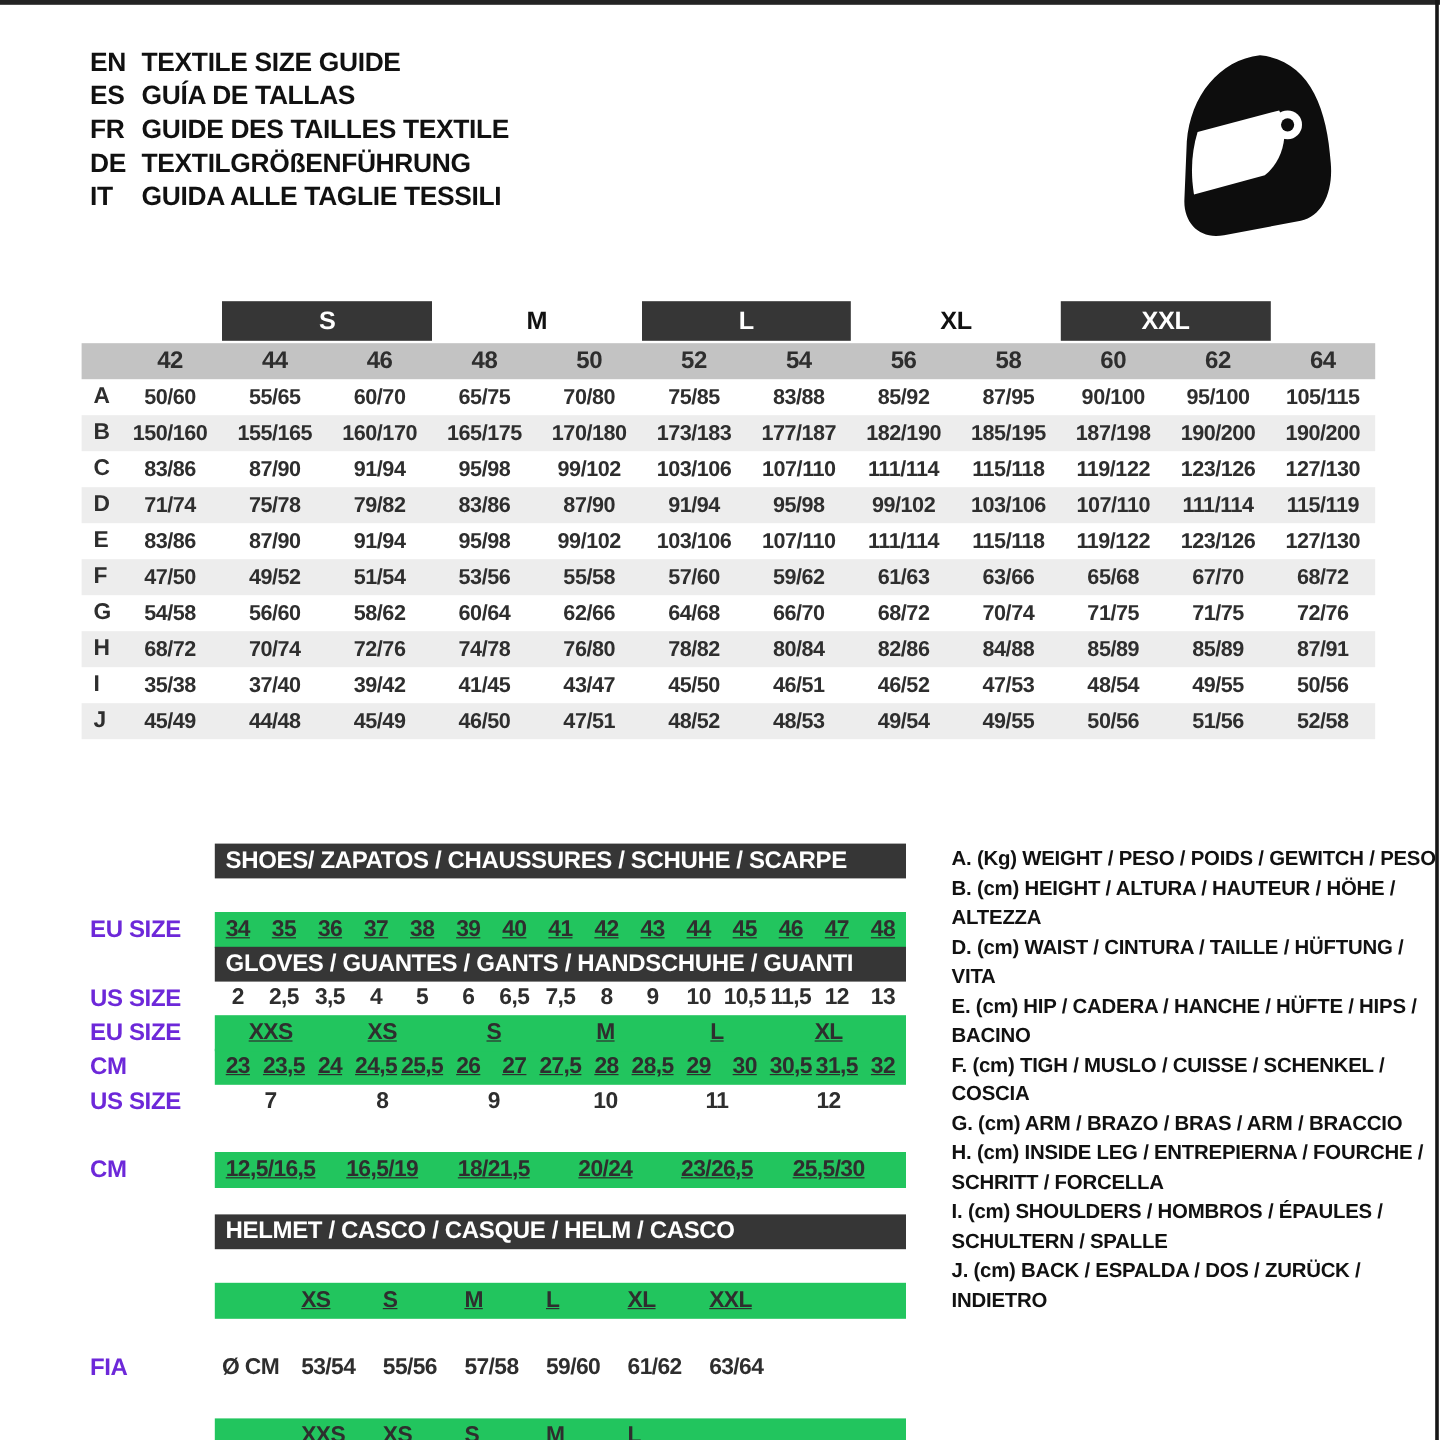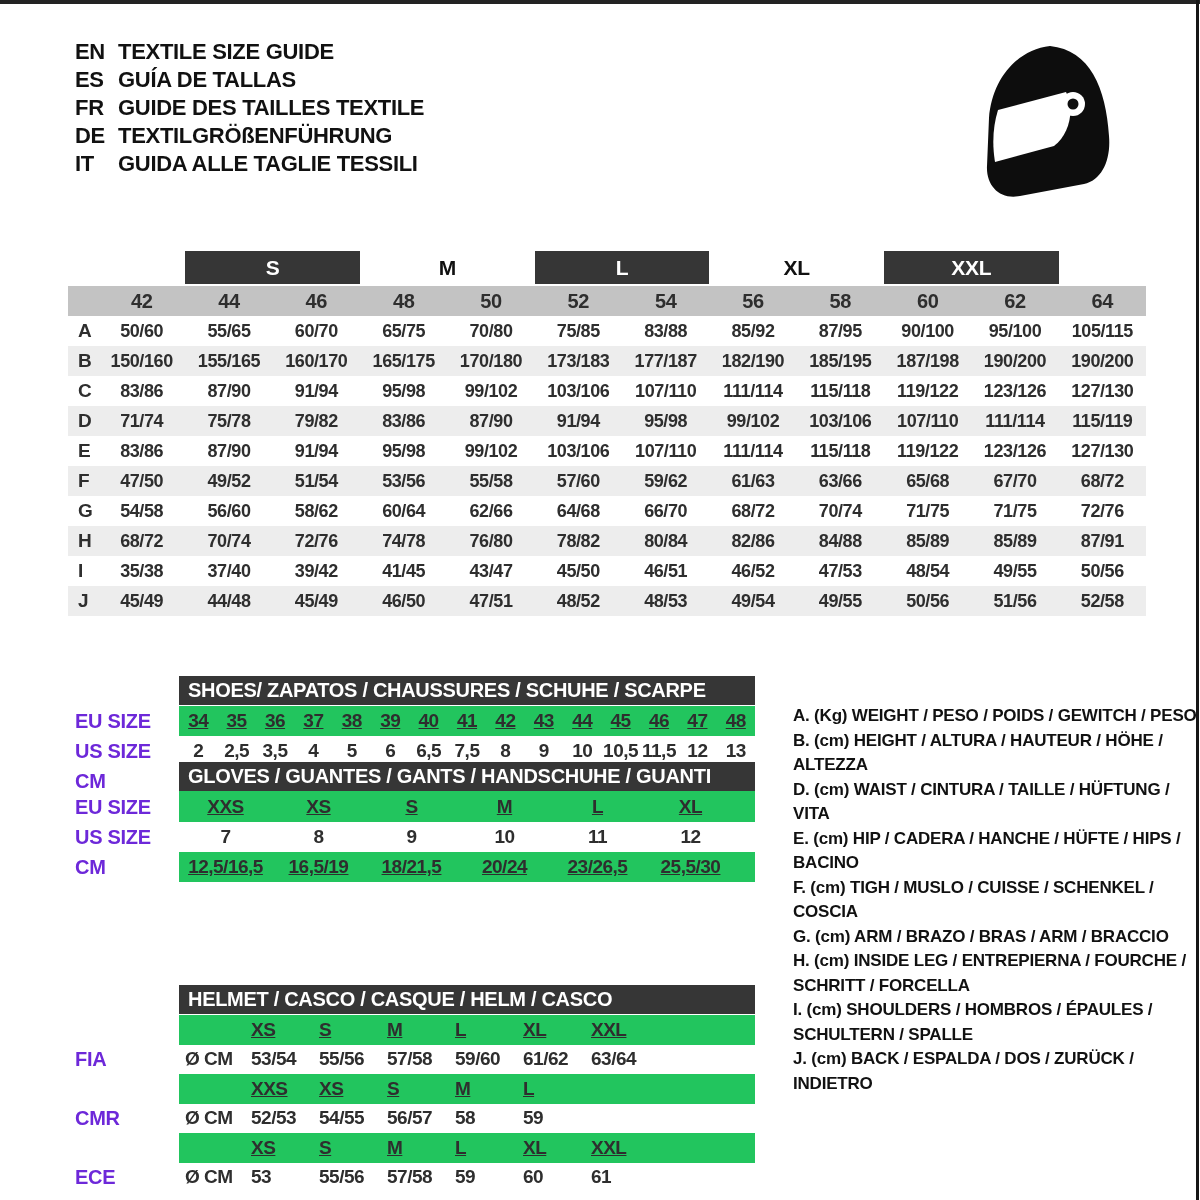--- a/index.html
+++ b/index.html
@@ -27,21 +27,21 @@
   .size-box.plain{color:#111;}
   .num-band{height:30px;background:#c3c3c3;align-items:center;margin-top:2px;}
   .band-cell{text-align:center;font-weight:700;font-size:20px;color:#2e2e2e;letter-spacing:-0.4px;}
   .m-row{height:30px;align-items:center;}
   .m-row:nth-child(even){background:#ededed;}
   .row-letter{font-weight:700;font-size:19px;padding-left:10px;color:#2e2e2e;}
   .m-cell{text-align:center;font-weight:700;font-size:18px;letter-spacing:-0.4px;color:#2e2e2e;white-space:nowrap;}
 
   
   .block{position:absolute;left:75px;}
-  .s-row{display:grid;grid-template-columns:104px 576px;height:30px;}
+  .s-row{display:grid;grid-template-columns:104px 576px;height:30px;margin-top:27px;}
   .s-row.h29{height:29.5px;}
   .bar{background:#363636;color:#fff;display:flex;align-items:center;padding-left:9px;font-size:20px;font-weight:700;height:29px;letter-spacing:-0.3px;white-space:nowrap;}
   .s-label{font-weight:700;font-size:20px;display:flex;align-items:center;color:#6d28d9;letter-spacing:-0.3px;}
   .s-cells{display:grid;align-items:center;}
   .s-cells.shaded{background:#22c55e;text-decoration:underline;}
   .s-cell{text-align:center;font-weight:700;font-size:19px;letter-spacing:-0.5px;color:#2e2e2e;white-space:nowrap;}
   .cols-15{grid-template-columns:repeat(15,1fr);}
   .cols-6g{grid-template-columns:repeat(6,93px);}
   .cols-helmet{grid-template-columns:66px repeat(6,68px);}
   .cols-helmet .s-cell{text-align:left;padding-left:6px;}

